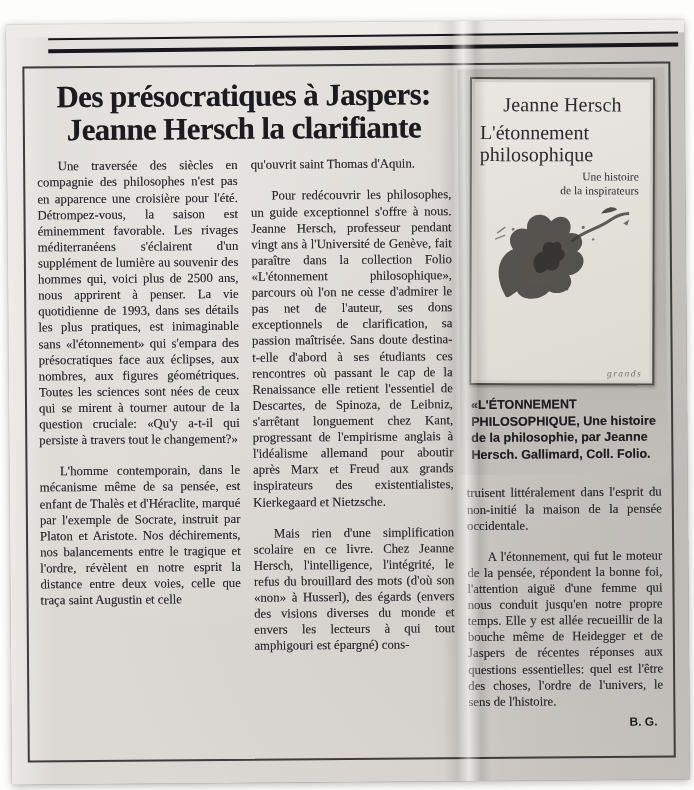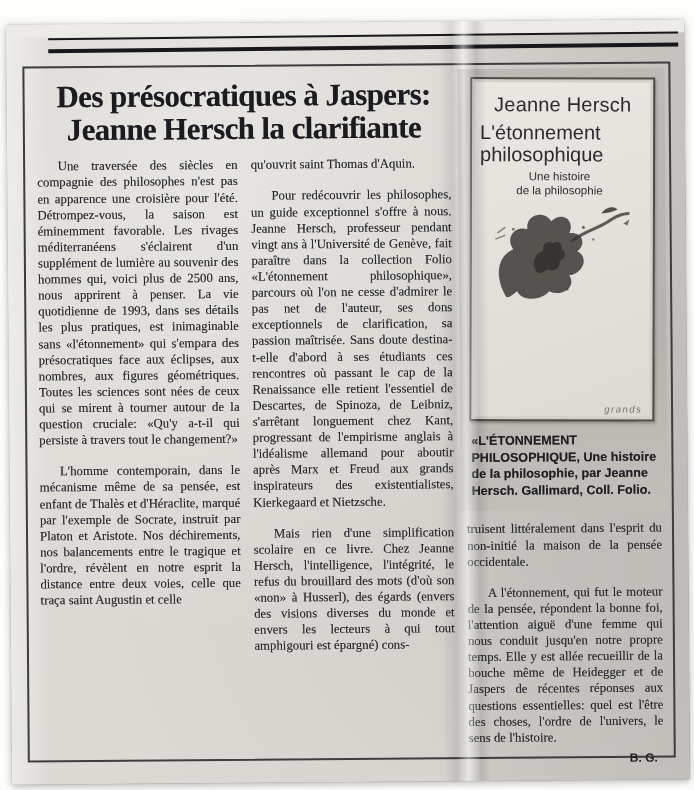--- a/index.html
+++ b/index.html
@@ -62,31 +62,31 @@
   .col p.noindent{text-indent:0;}
 
   
   .right-rail{flex:1;display:flex;flex-direction:column;min-width:0;}
   .book-panel{
     margin:-6px -6px 10px -6px;
     background:linear-gradient(180deg,#bdbab5 0%, #b6b3ae 60%, #c2bfba 100%);
     padding:9px 11px 12px;
   }
   .book-cover{
-    position:relative;height:344px;
+    position:relative;height:308px;
     background:linear-gradient(160deg,#eae7e2, #ddd9d3);
     border:2px solid #4e4b48;
     box-shadow:inset 0 0 0 3px #d3d0ca, 1px 2px 3px rgba(0,0,0,0.25);
     padding:14px 8px 20px;box-sizing:border-box;
     transform:rotate(0.6deg);
-    font-family:Liberation Sans, sans-serif;color:#2b2b2f;
+    font-family:Liberation Serif, serif;color:#2b2b2f;
   }
   .cover-author{font-size:20px;text-align:center;letter-spacing:0.2px;}
   .cover-title{font-size:20px;text-align:left;line-height:1.12;margin-top:5px;}
-  .cover-subtitle{font-size:11.5px;text-align:center;line-height:1.2;margin-top:4px;padding-right:6px;}
+  .cover-subtitle{font-size:11.5px;text-align:right;line-height:1.2;margin-top:4px;padding-right:6px;}
   .cover-art{margin-top:2px;height:104px;}
   .cover-folio{
     position:absolute;right:10px;bottom:5px;
     font-size:9.5px;color:#73706a;letter-spacing:1.5px;font-style:italic;
   }
   .caption{
     margin-top:11px;
     font-family:"Liberation Sans", sans-serif;font-weight:bold;
     font-size:12.6px;line-height:1.32;color:#1e1e22;
     text-shadow:0 0 0.4px rgba(20,20,25,0.5);
@@ -130,21 +130,21 @@
       <div class="right-rail">
         <div class="book-panel">
           <div class="book-cover">
             <div class="cover-author">Jeanne Hersch</div>
             <div class="cover-title">
               <span>L'étonnement</span><br>
               <span>philosophique</span>
             </div>
             <div class="cover-subtitle">
               <span>Une histoire</span><br>
-              <span>de la philosophie</span>
+              <span>de la inspirateurs</span>
             </div>
             <div class="cover-art">
               <svg width="100%" height="104" viewBox="0 0 158 104">
                 <path d="M22,96 C10,74 16,56 30,50 C22,40 30,26 44,30 C42,16 60,10 68,22 C78,12 92,20 86,34 C98,32 104,44 94,52 C106,58 100,74 86,76 C94,88 78,98 66,92 C58,102 38,102 34,92 C26,98 24,100 22,96 Z" fill="#35332f" opacity="0.82"></path>
                 <path d="M36,84 C30,70 34,58 44,54 C38,44 46,34 56,38 C56,28 68,26 72,34 C80,30 88,38 82,46 C90,48 90,58 82,62 C88,68 82,78 72,76 C72,84 60,90 52,84 C46,90 38,90 36,84 Z" fill="#57544e" opacity="0.55"></path>
                 <path d="M52,70 C48,62 52,54 60,52 C58,46 64,40 70,44 C74,40 80,44 78,50 C84,52 82,60 76,62 C78,68 70,74 64,70 C60,74 54,76 52,70 Z" fill="#2b2926" opacity="0.7"></path>
                 <path d="M88,42 C104,30 114,30 128,20 C134,16 140,14 146,14" stroke="#3a3836" stroke-width="3" fill="none" opacity="0.8"></path>
                 <path d="M118,14 C122,8 130,6 134,10 C130,12 124,14 118,14 Z" fill="#34322f" opacity="0.85"></path>
                 <path d="M140,24 l6,-4 l-2,6 z" fill="#3a3836" opacity="0.7"></path>
                 <circle cx="100" cy="28" r="1.6" fill="#3a3836" opacity="0.7"></circle>

